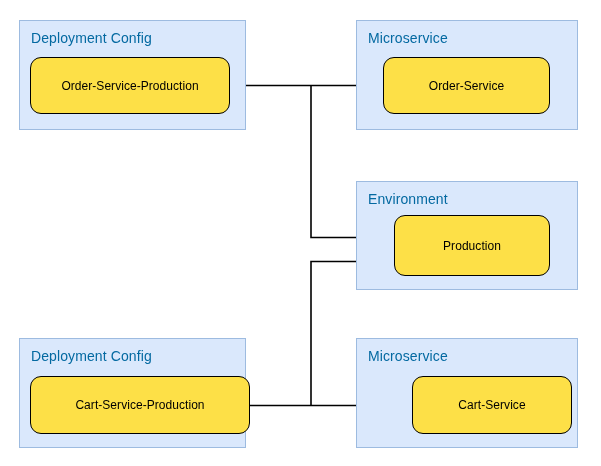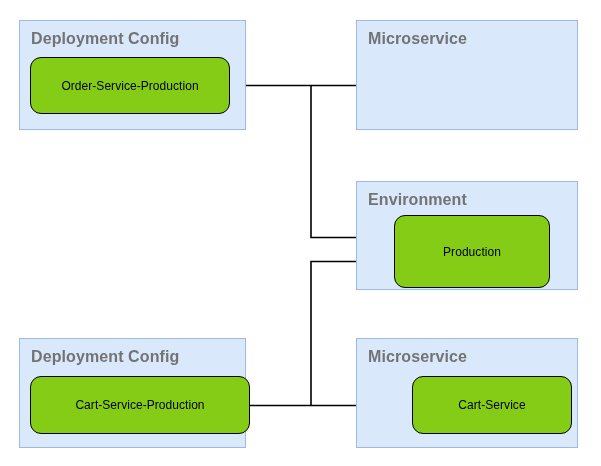--- a/index.html
+++ b/index.html
@@ -31,30 +31,30 @@
   .group {
     position: absolute;
     box-sizing: border-box;
     background: #dae8fc;
     border: 1px solid #9dbbe0;
   }
   .group-label {
     position: absolute;
     left: 11px;
     top: 9px;
-    font-size: 16px;
-    font-weight: bold;
-    color: #737373;
+    font-size: 14px;
+    font-weight: normal;
+    color: #0369a1;
     letter-spacing: 0.1px;
     white-space: nowrap;
   }
   .node {
     position: absolute;
     box-sizing: border-box;
-    background: #84cc16;
+    background: #fde047;
     border: 1px solid #000000;
     border-radius: 11px;
     display: flex;
     align-items: center;
     justify-content: center;
   }
   .node-label {
     font-size: 12px;
     color: #000000;
     white-space: nowrap;
@@ -85,25 +85,28 @@
   <div class="group" style="left:19px; top:20px; width:227px; height:110px;">
     <div class="group-label">Deployment Config</div>
   </div>
   <div class="node" style="left:30px; top:57px; width:200px; height:57px;">
     <span class="node-label">Order-Service-Production</span>
   </div>
 
   <div class="group" style="left:356px; top:20px; width:222px; height:110px;">
     <div class="group-label">Microservice</div>
   </div>
+  <div class="node" style="left:383px; top:57px; width:167px; height:57px;">
+    <span class="node-label">Order-Service</span>
+  </div>
 
   <div class="group" style="left:356px; top:181px; width:222px; height:109px;">
     <div class="group-label">Environment</div>
   </div>
-  <div class="node" style="left:394px; top:215px; width:156px; height:73px;">
+  <div class="node" style="left:394px; top:215px; width:156px; height:61px;">
     <span class="node-label">Production</span>
   </div>
 
   <div class="group" style="left:19px; top:338px; width:227px; height:110px;">
     <div class="group-label">Deployment Config</div>
   </div>
   <div class="node" style="left:30px; top:376px; width:220px; height:58px;">
     <span class="node-label">Cart-Service-Production</span>
   </div>
 

